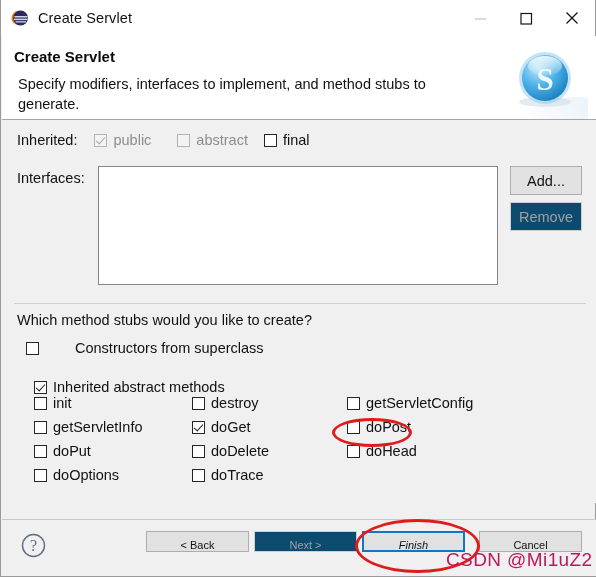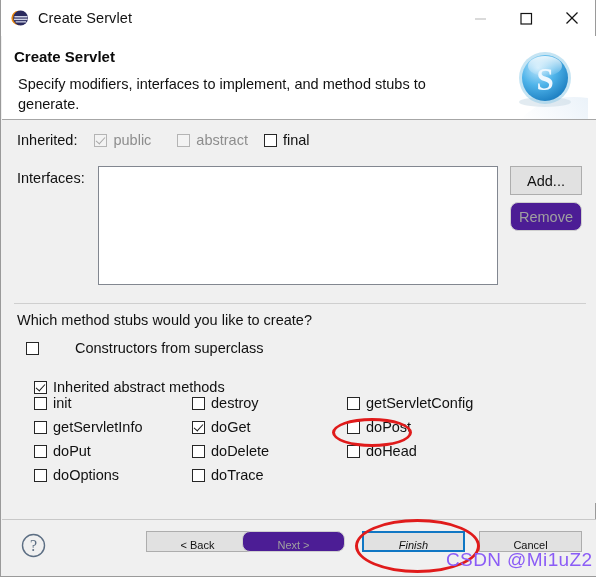--- a/index.html
+++ b/index.html
@@ -170,21 +170,21 @@
     font-size: 14.5px;
     color: #111111;
     background: #e1e1e1;
     border: 1px solid #adadad;
     box-sizing: border-box;
     text-align: center;
     line-height: 28px;
     cursor: default;
     padding: 0;
   }
-  .btn.disabled { color: #a0a0a0; background: #4c1d95; border-color: #cfcfcf; border-radius: 8px; }
+  .btn.disabled { color: #a0a0a0; background: #0c4a6e; border-color: #cfcfcf; }
   .if-add {
     position: absolute;
     left: 493px; top: 0;
     width: 72px; height: 29px;
   }
   .if-remove {
     position: absolute;
     left: 493px; top: 36px;
     width: 72px; height: 29px;
   }
@@ -238,21 +238,21 @@
   }
   .fbtn {
     position: absolute;
     top: 11px;
     height: 21px;
     width: 103px;
     font-size: 11px;
     line-height: 27px;
   }
   .fbtn-back   { left: 144px; }
-  .fbtn-next   { left: 240px; }
+  .fbtn-next   { left: 252px; }
   .fbtn-finish {
     left: 360px;
     background: #e1e1e1;
     border: 2px solid #1077c4;
     line-height: 25px;
     font-style: italic;
   }
   .fbtn-cancel { left: 477px; }
 
   
@@ -268,21 +268,21 @@
     width: 80px; height: 29px;
   }
   .ell-finish {
     left: 354px; top: 519px;
     width: 125px; height: 54px;
   }
   .watermark {
     position: absolute;
     left: 445px; top: 549px;
     font-size: 19px;
-    color: #8b5cf6;
+    color: #be185d;
     letter-spacing: 0.4px;
     white-space: nowrap;
     pointer-events: none;
   }
 </style>
 </head>
 <body>
 
 <div id="dialog">
 

